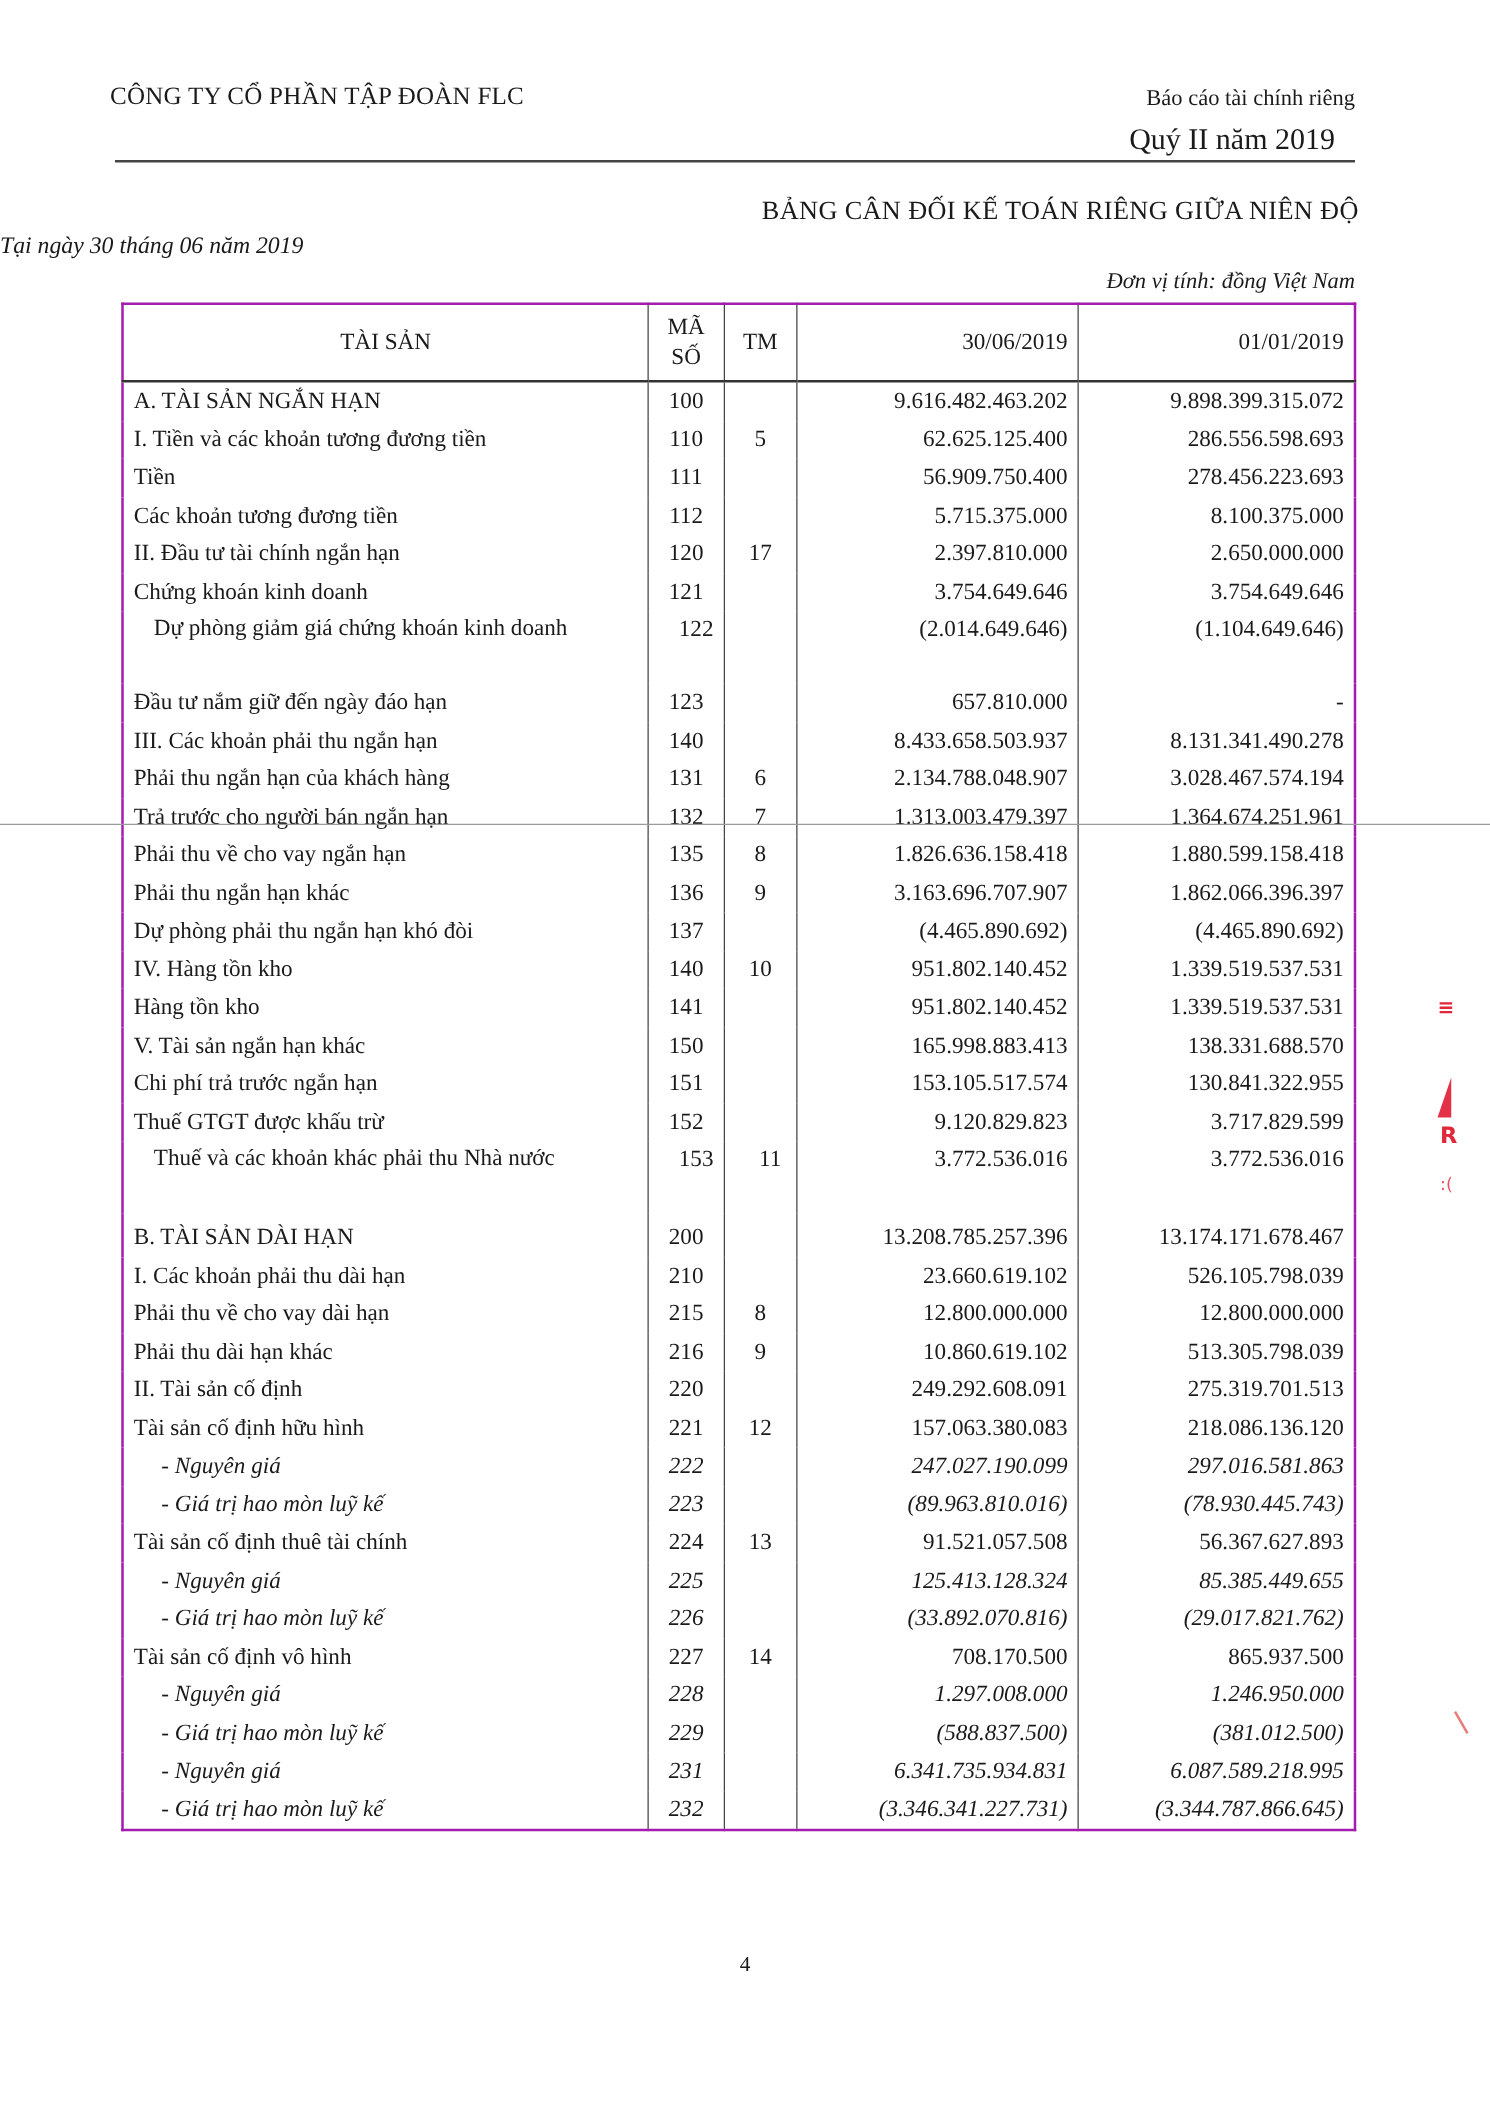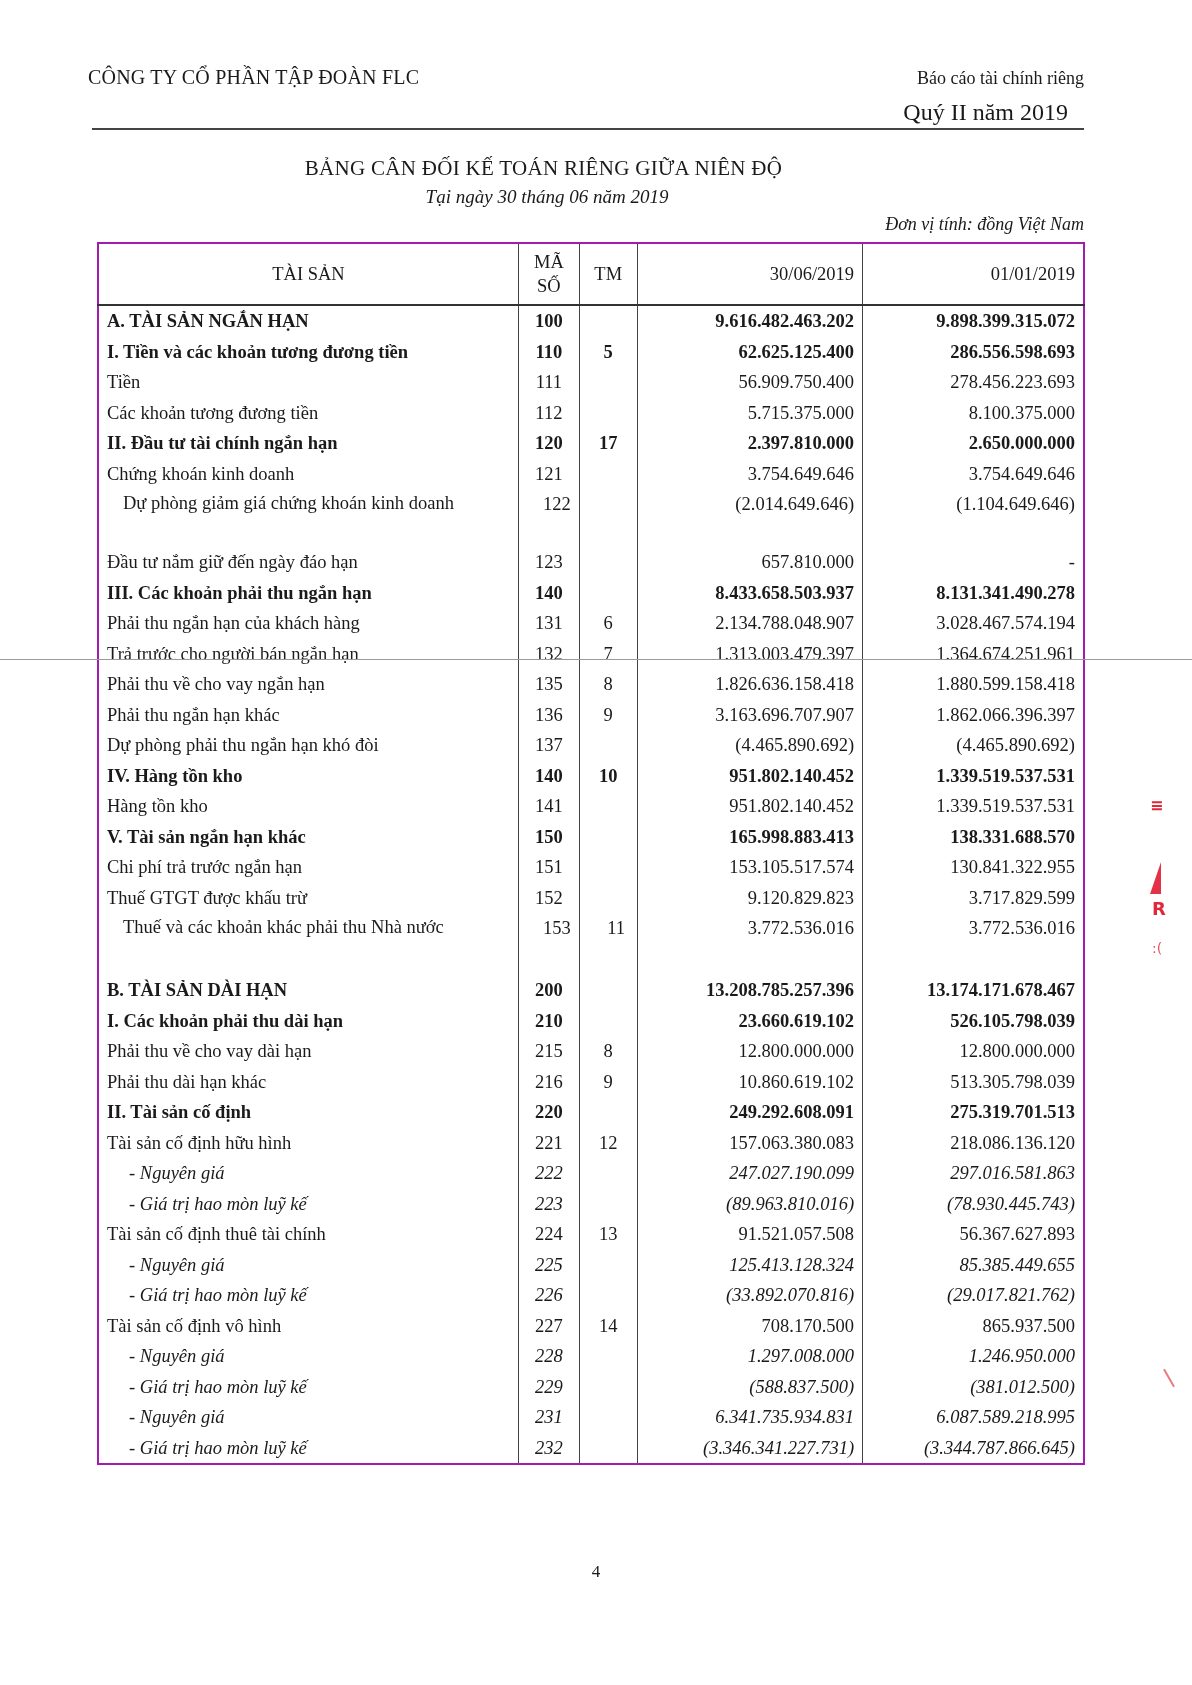--- a/index.html
+++ b/index.html
@@ -3,42 +3,42 @@
 <meta charset="utf-8">
 <style>
   html, body { margin: 0; padding: 0; background: #ffffff; }
   body { width: 1192px; height: 1685px; position: relative; overflow: hidden;
          font-family: "Liberation Serif", "DejaVu Serif", serif; color: #1a1a1a; }
   .company { position: absolute; left: 88px; top: 66px; font-size: 20px; letter-spacing: 0.2px; }
   .report-type { position: absolute; right: 108px; top: 68px; font-size: 18px; text-align: right; }
   .report-period { position: absolute; right: 124px; top: 99px; font-size: 24px; text-align: left; }
   .header-rule { position: absolute; left: 92px; top: 128px; width: 992px; height: 0;
                  border-top: 2px solid #444; }
-  .doc-title { position: absolute; left: 0; width: 1087px; top: 156px; text-align: center;
+  .doc-title { position: absolute; left: 0; width: 1087px; top: 156px; text-align: right;
                font-size: 21px; font-weight: normal; letter-spacing: 0.3px; }
-  .doc-date { position: absolute; left: 0; width: 1028px; top: 186px; text-align: center;
-              font-size: 19px; font-style: italic; margin-left: 33px; }
+  .doc-date { position: absolute; left: 0; width: 1028px; top: 186px; text-align: left;
+              font-size: 19px; font-style: italic; }
   .unit { position: absolute; right: 108px; top: 214px; font-size: 18px; font-style: italic; }
 
   table.bs { position: absolute; left: 97px; top: 242px; width: 988px;
              border-collapse: collapse; font-size: 18.5px; }
   table.bs { border: 2px solid #a21caf; }
   table.bs th, table.bs td { border-left: 1.5px solid #444; border-right: 1.5px solid #444;
              padding: 0 8px; height: 30.5px; line-height: 30px; vertical-align: top; }
   table.bs thead th { font-weight: normal; height: 60px; vertical-align: middle;
              border-bottom: 2px solid #333; line-height: 24px; }
   col.c-name { width: 424px; } col.c-code { width: 58px; } col.c-note { width: 58px; }
   col.c-v1 { width: 226px; } col.c-v2 { width: 222px; }
   th.h-name { text-align: center; }
   th.h-code, th.h-note { text-align: center; }
   th.h-v1, th.h-v2 { text-align: right; }
   td.name { text-align: left; padding-left: 6px; }
   td.code, td.note { text-align: center; }
   td.v1, td.v2 { text-align: right; white-space: nowrap; }
-  tr.bold td { font-weight: bold; }
+  tr.bold td { font-weight: normal; }
   tr.italic td { font-style: italic; }
   tr.italic td.name { padding-left: 30px; }
   tr.wrap td { height: 58px; padding-left: 24px; }
   tr.wrap td.name { line-height: 28px; }
   tr.section td { padding-top: 4px; }
   .scanline { position: absolute; left: 0; top: 659px; width: 1192px; border-top: 1px solid #9a9a9a; }
   .page-number { position: absolute; left: 0; width: 1192px; top: 1562px; text-align: center; font-size: 17px; }
   .stamp { position: absolute; left: 1150px; color: #e0283a; font-family: "DejaVu Sans", sans-serif; }
   .stamp1 { top: 796px; font-size: 16px; font-weight: bold; }
   .stamp2 { top: 862px; width: 0; height: 0; border-left: 11px solid transparent; border-bottom: 32px solid #e33247; }

